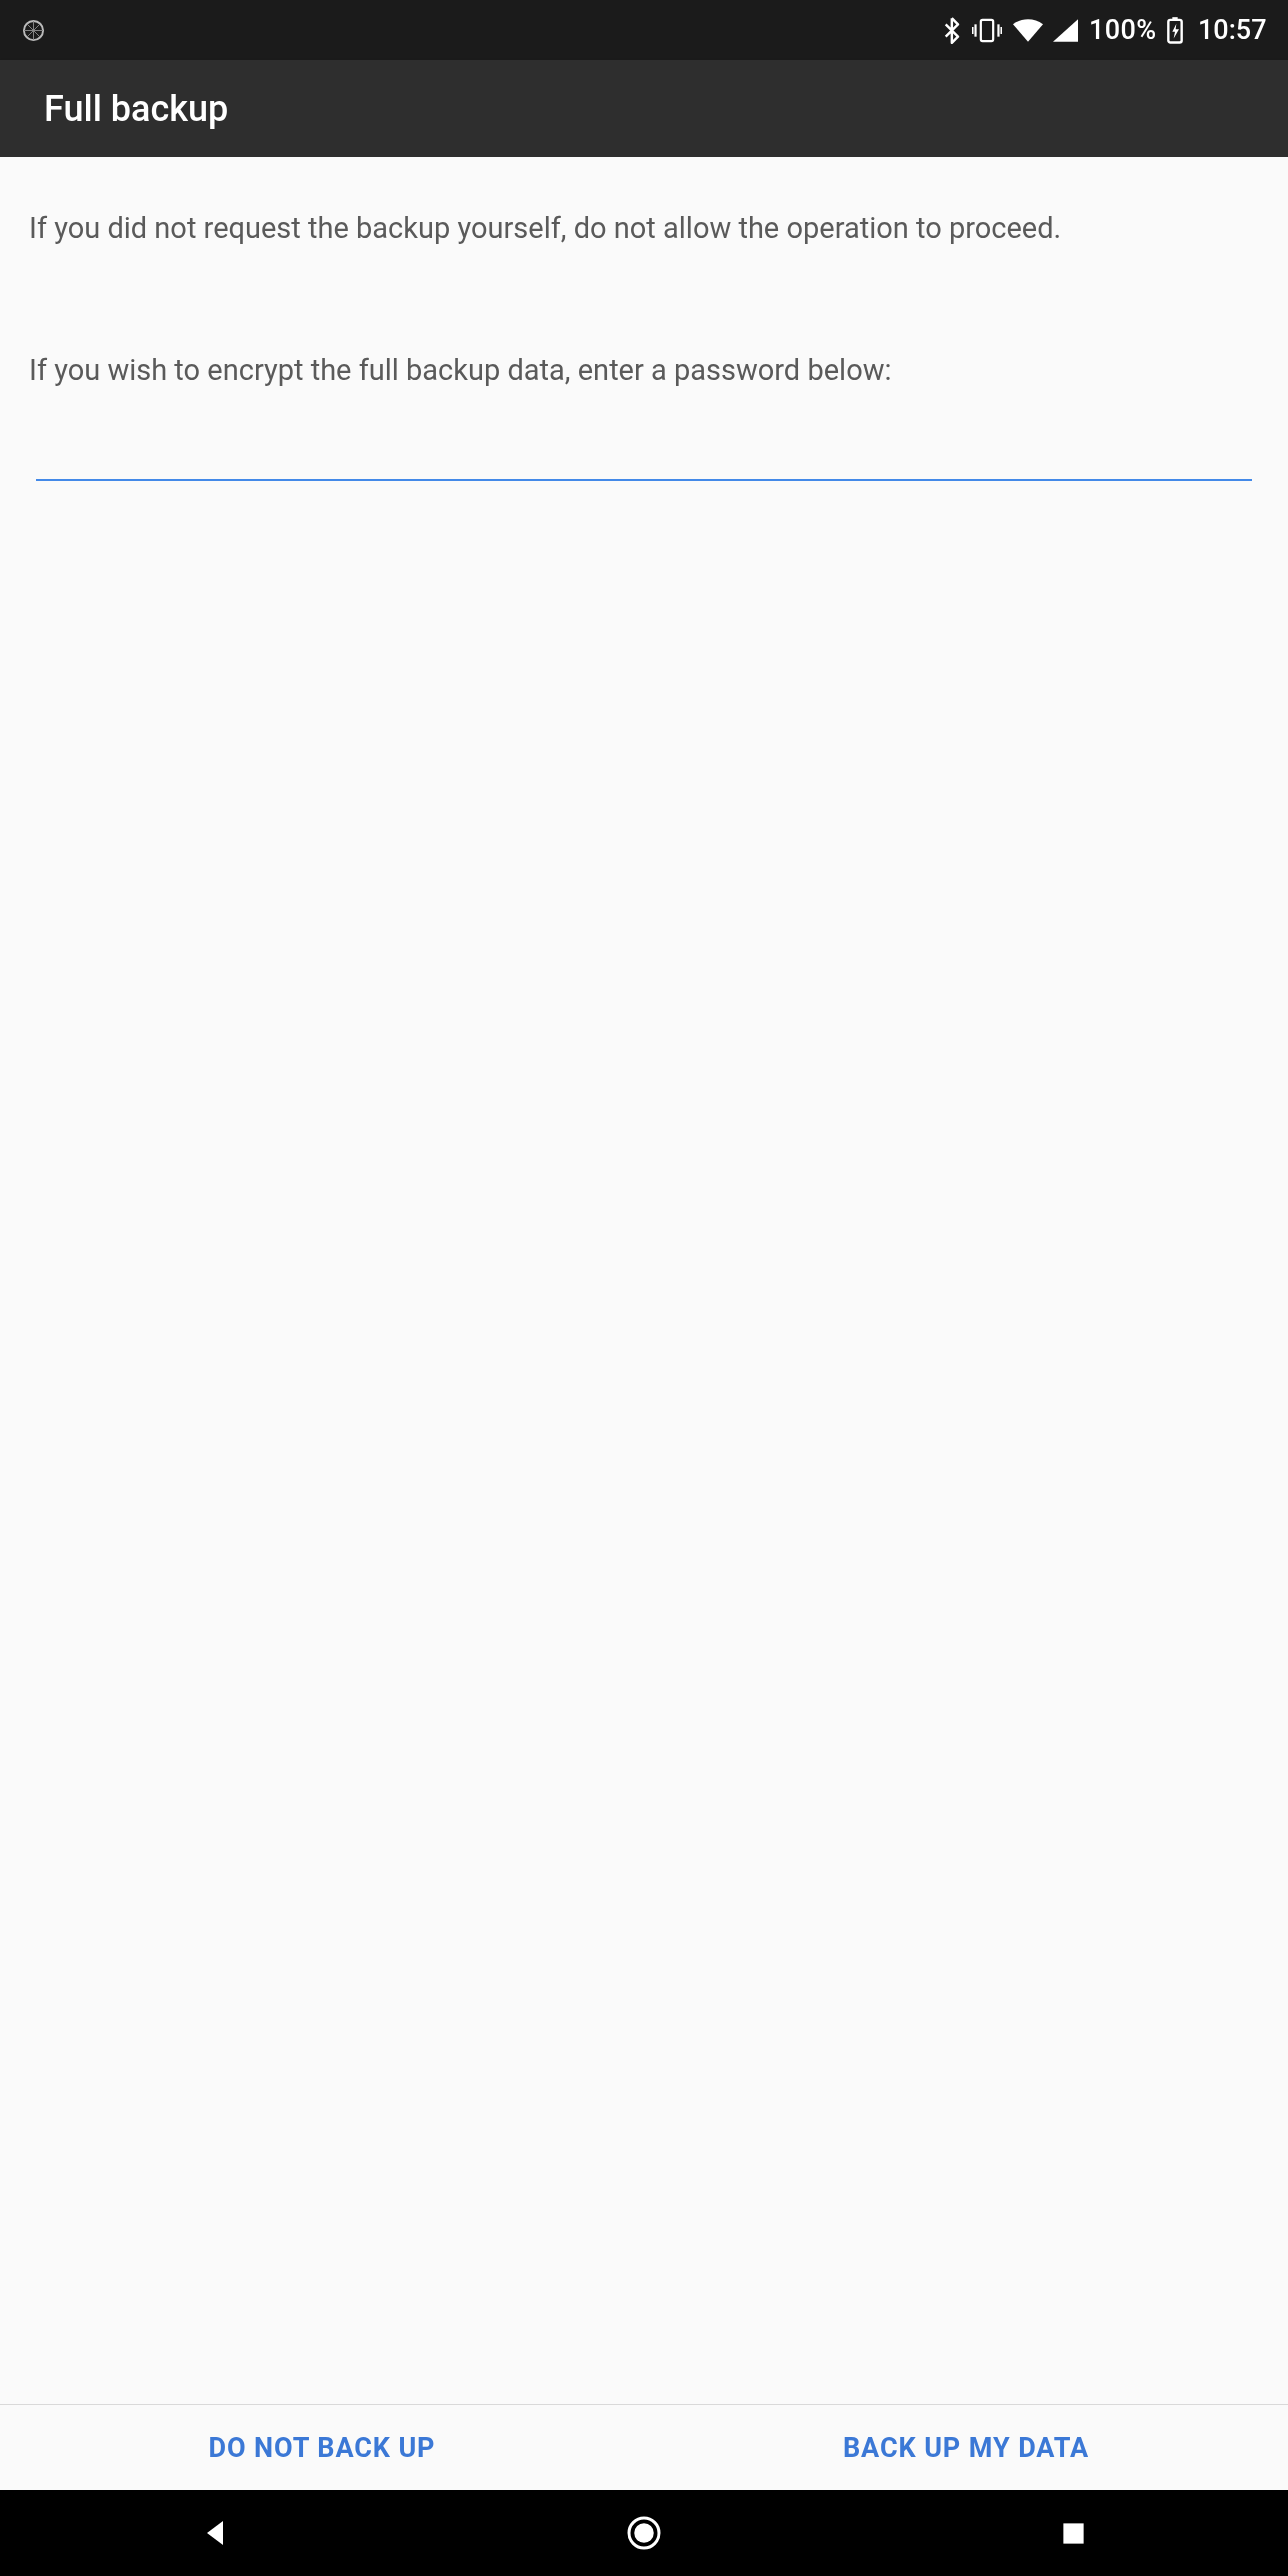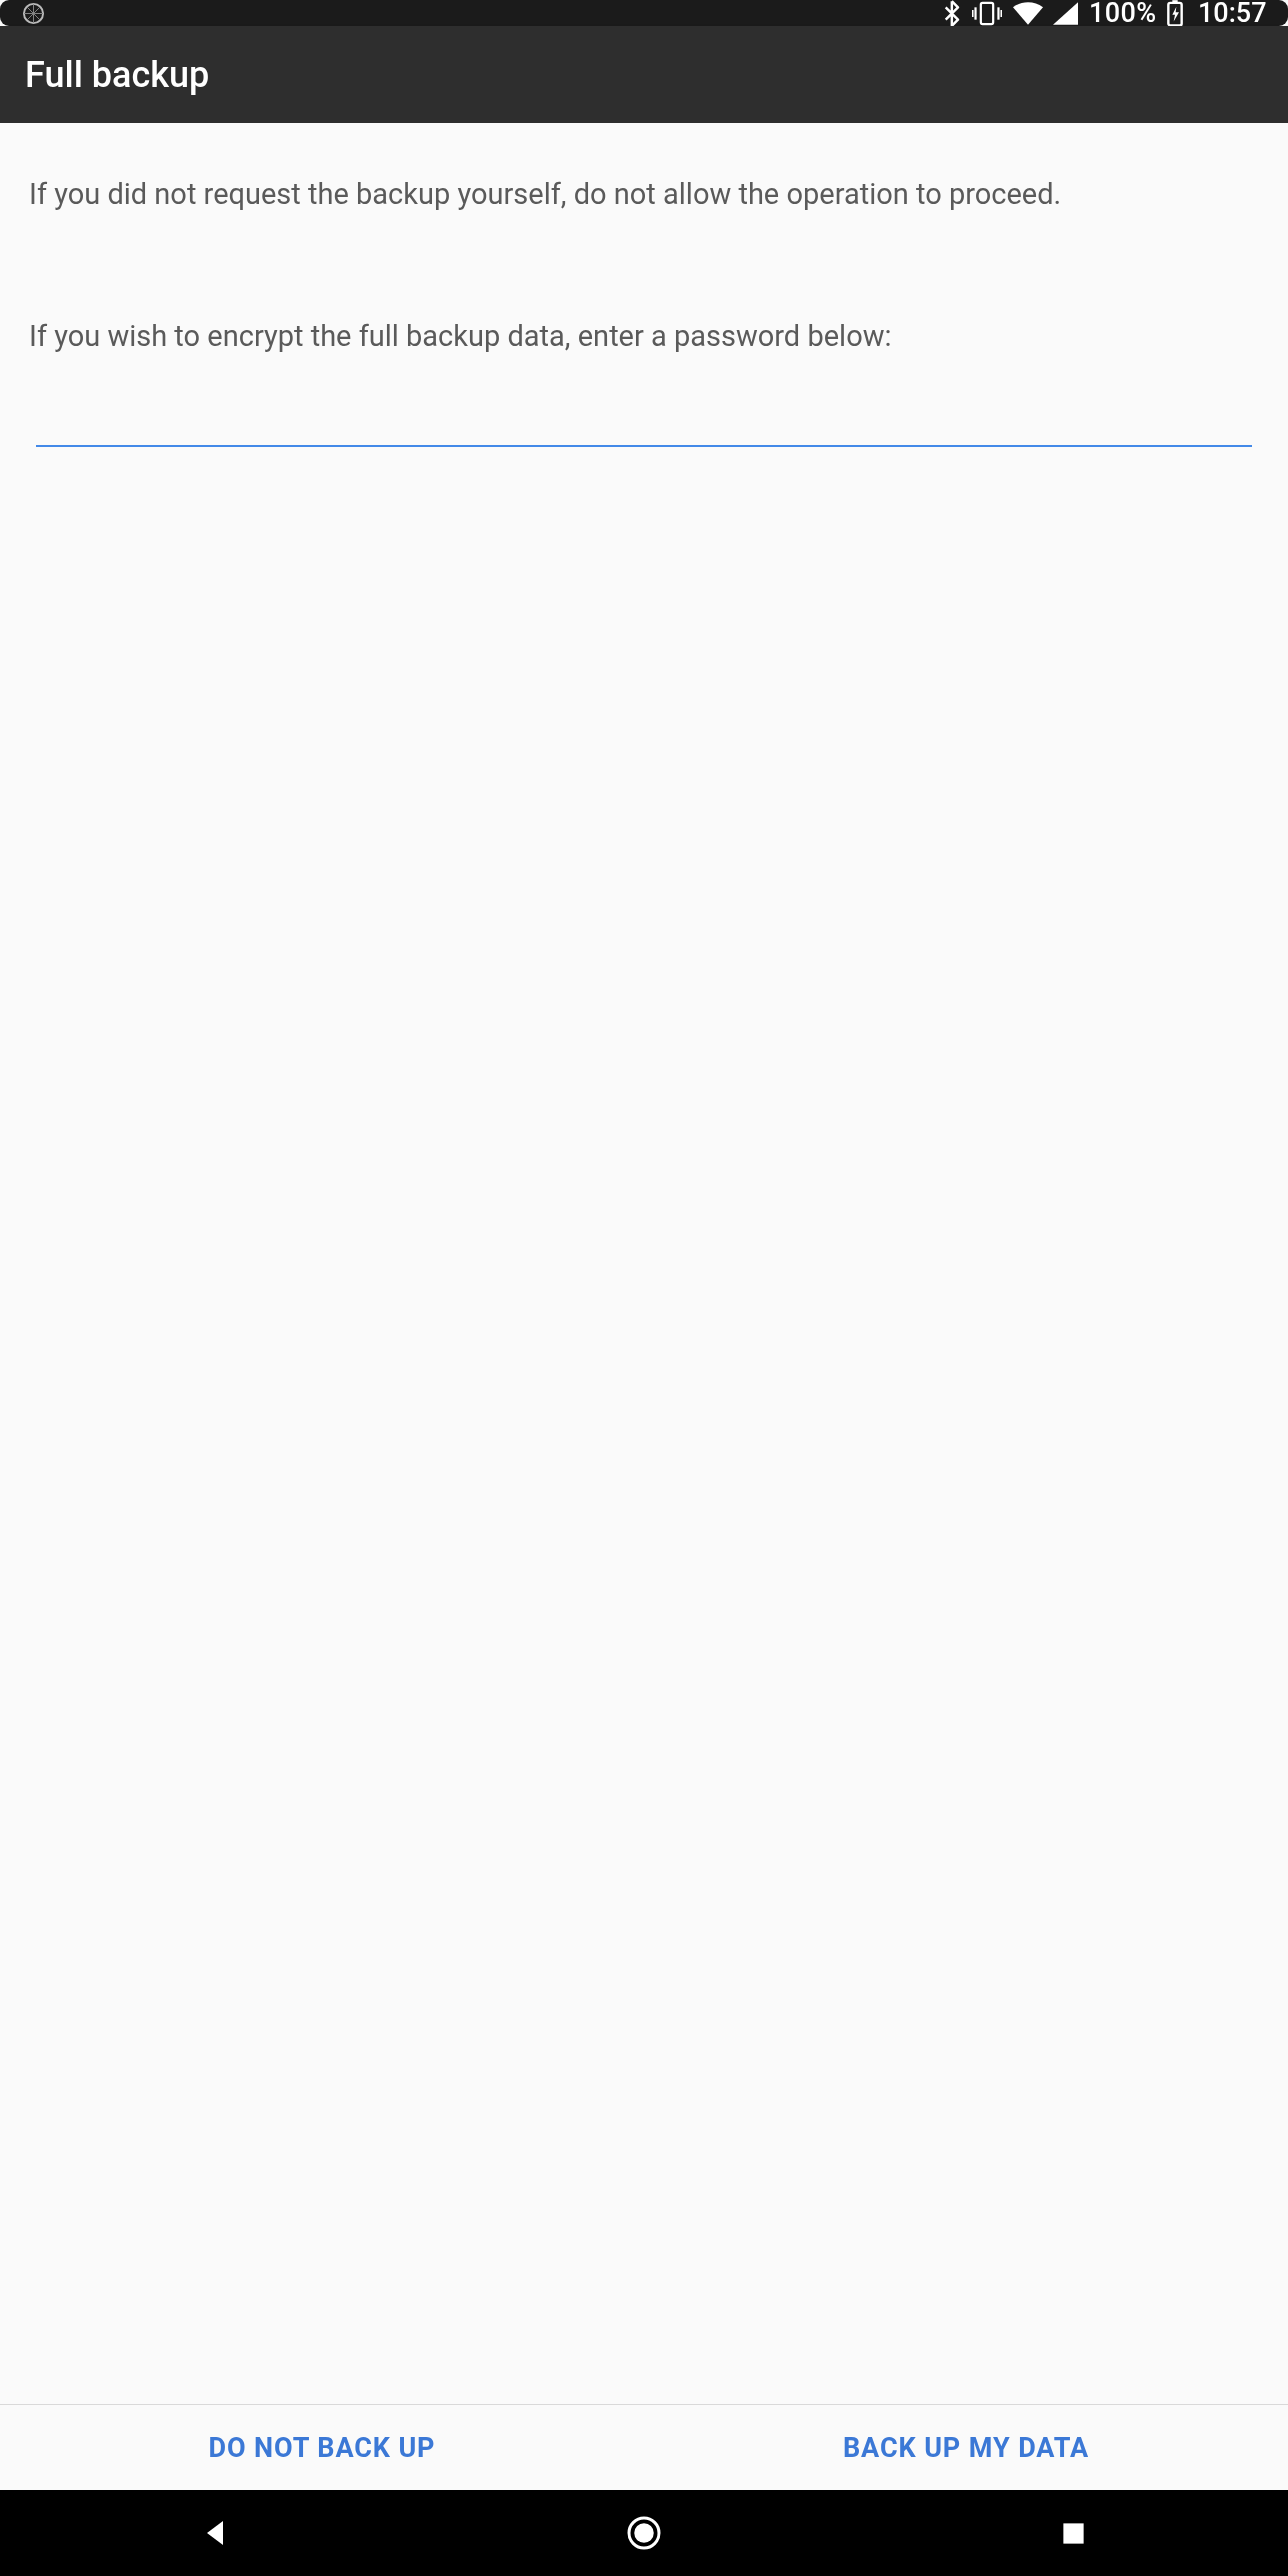--- a/index.html
+++ b/index.html
@@ -1,26 +1,26 @@
 <!DOCTYPE html>
 <html style="font-size:14.3px"><head>
   <meta charset="utf-8">
   <style>
     * { margin:0; padding:0; box-sizing:border-box; }
     html,body { width:1288px; height:2576px; background:#000; font-family: Roboto, "Helvetica Neue", Arial, sans-serif; }
     .screen { width:1288px; height:2576px; display:flex; flex-direction:column; background:#fafafa; }
     
-    .statusbar { height:26px; background:#1b1b1b; color:#fff; display:flex; align-items:center; justify-content:space-between; padding:0 21.5px; font-size:27px;border-radius:9px; }
+    .statusbar { height:60px; background:#1b1b1b; color:#fff; display:flex; align-items:center; justify-content:space-between; padding:0 21.5px; font-size:27px; }
     .status-left { display:flex; align-items:center; gap:14.3px; }
     .status-right { display:flex; align-items:center; gap:10.7px; }
     .status-right .pct { font-weight:500; letter-spacing:0.4px; }
     .status-right .time { font-weight:500; margin-left:4px; }
     .icon-svg { display:block; }
     
-    .appbar { height:97px; background:#2e2e2e; color:#fff; display:flex; align-items:center; padding:0 25px; box-shadow:0 3.6px 5.4px rgba(0,0,0,0.25); }
+    .appbar { height:97px; background:#2e2e2e; color:#fff; display:flex; align-items:center; padding:0 44px; box-shadow:0 3.6px 5.4px rgba(0,0,0,0.25); }
     .appbar-title { font-size:36px; font-weight:500; }
     
     .content { flex:1; background:#fafafa; padding:36px 29px 0 29px; display:flex; flex-direction:column; }
     .desc1, .desc2, .desc3 { font-size:29px; line-height:1.35; color:#5a5a5a; }
     .desc2 { margin-top:16px; }
     .desc3 { margin-top:103px; }
     .pw-wrap { margin-top:27px; padding:0 7.2px; }
     .pw-input { width:100%; height:64px; border:none; outline:none; background:transparent; border-bottom:2.7px solid #4389e8; font-size:30px; color:#000; caret-color:#4389e8; padding:0 3.6px; }
     .spacer { flex:1; }
     

